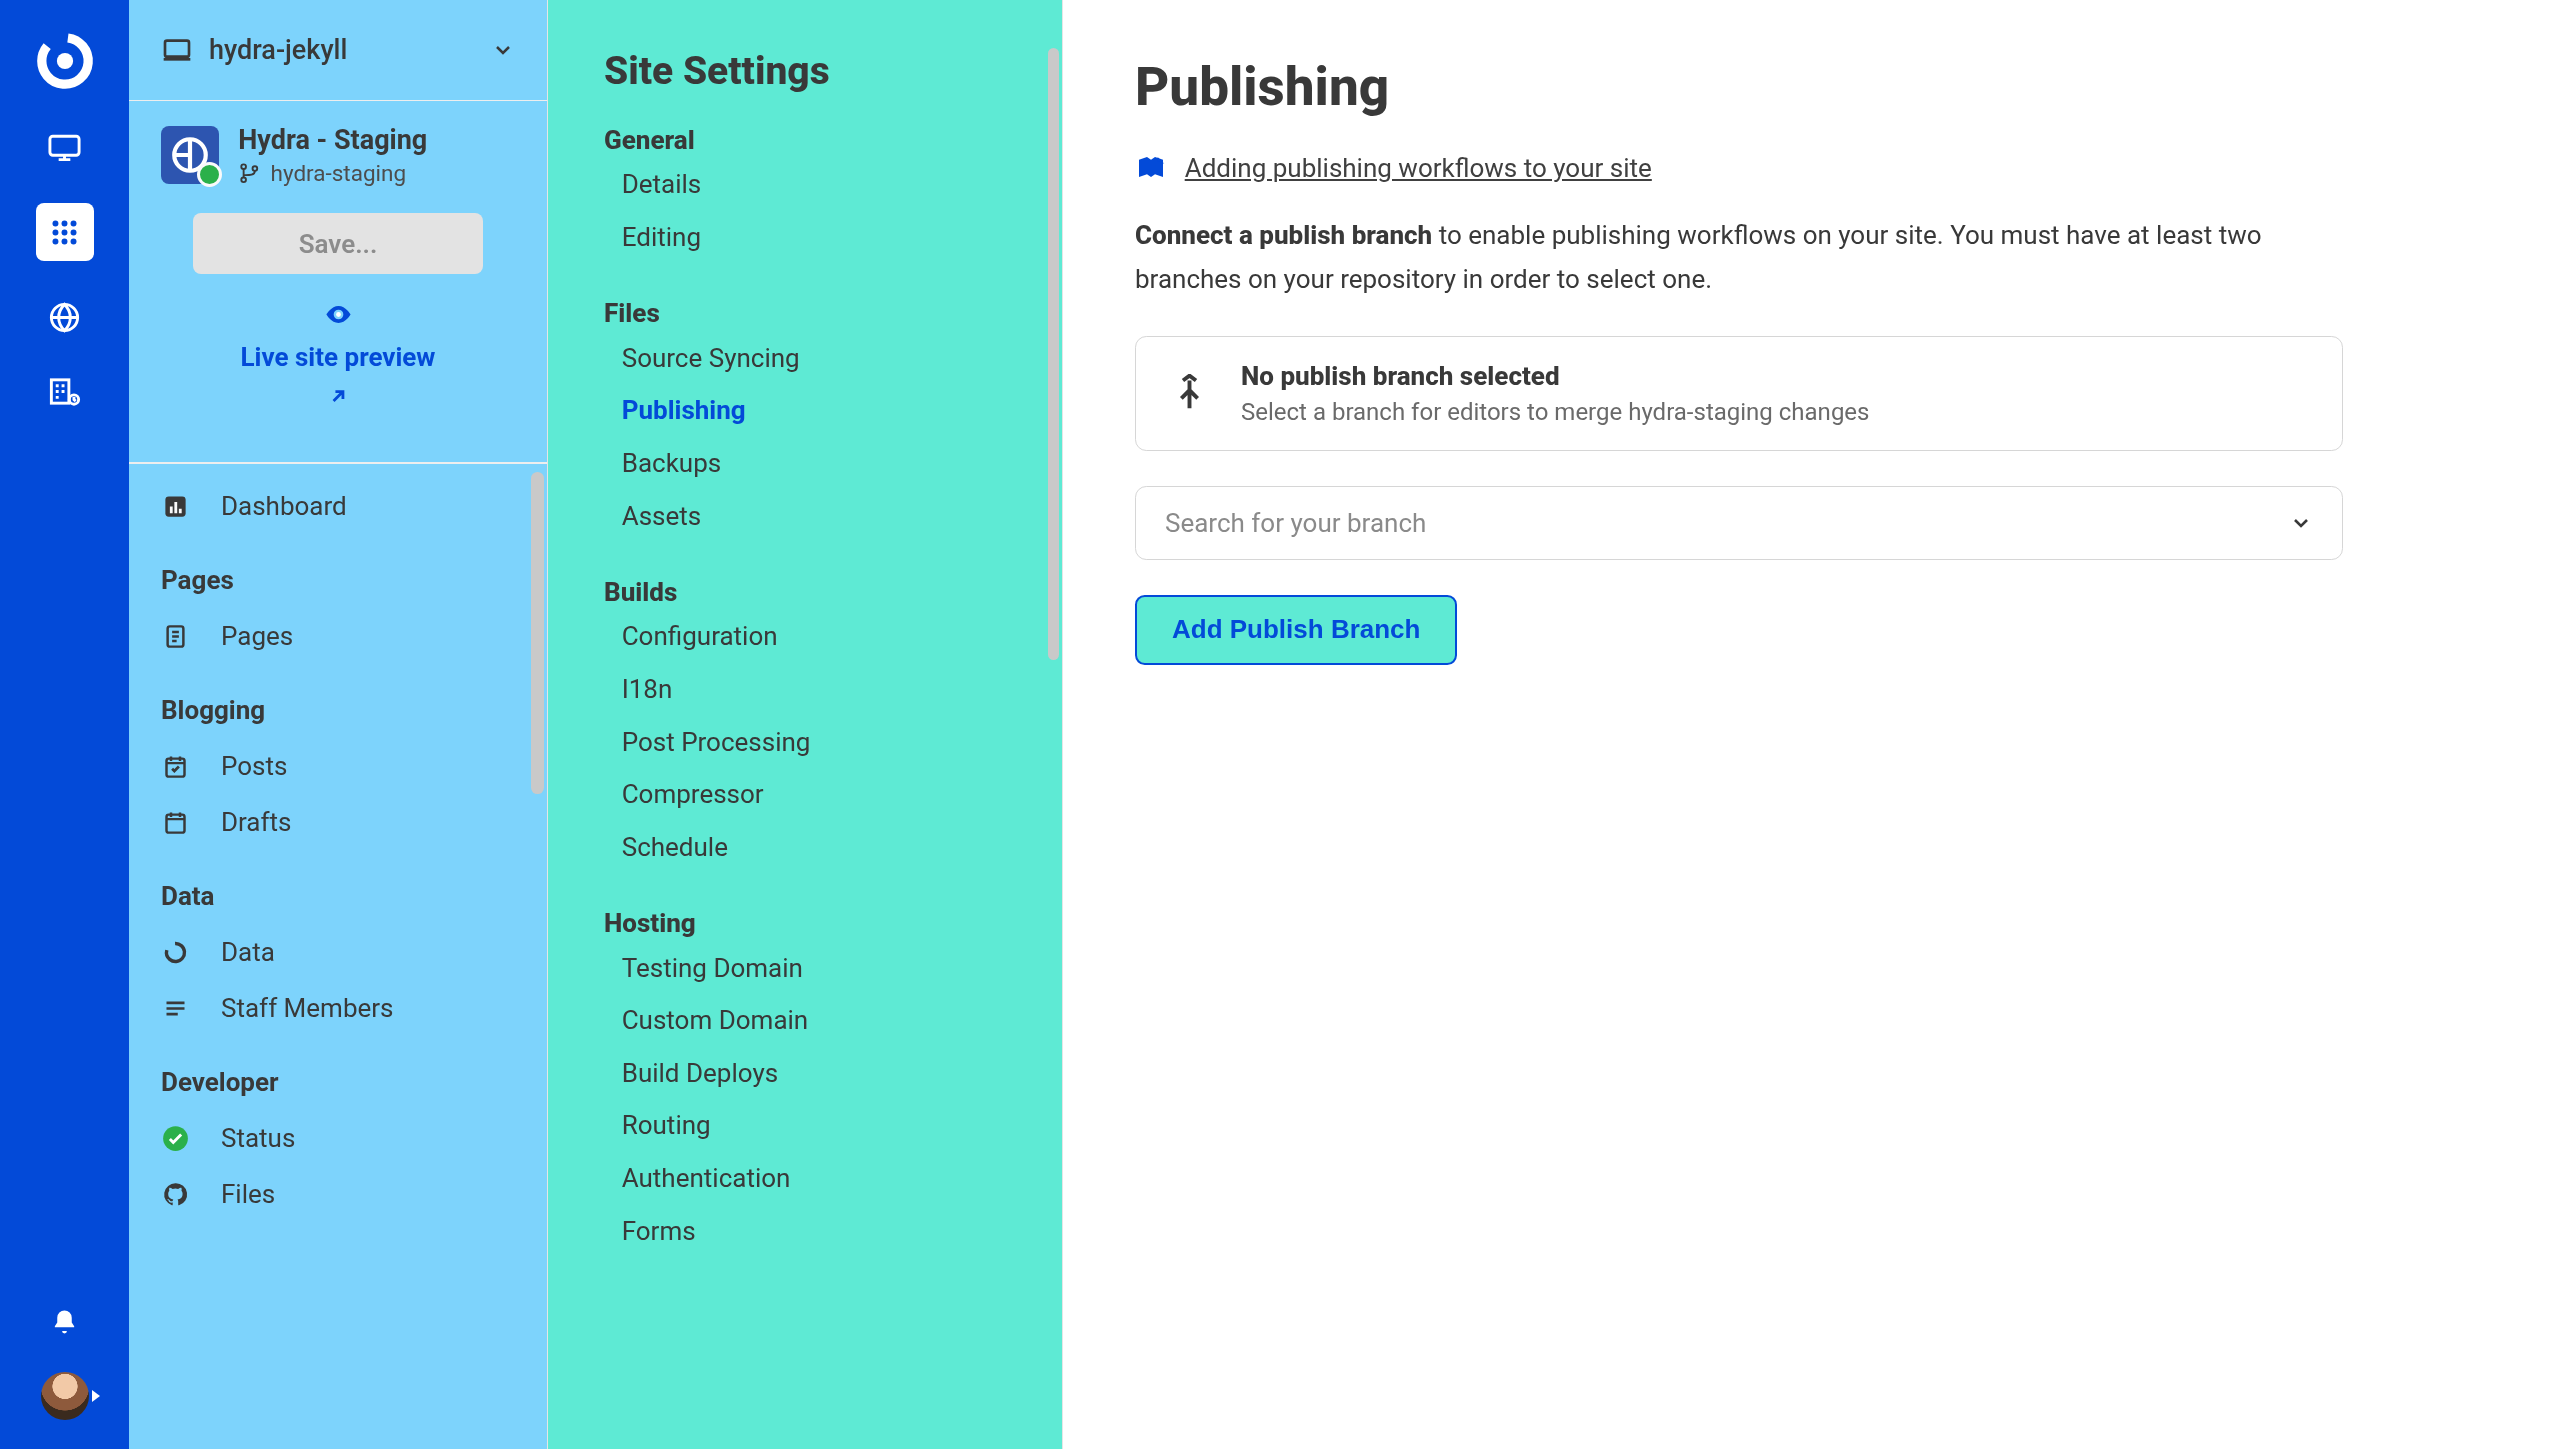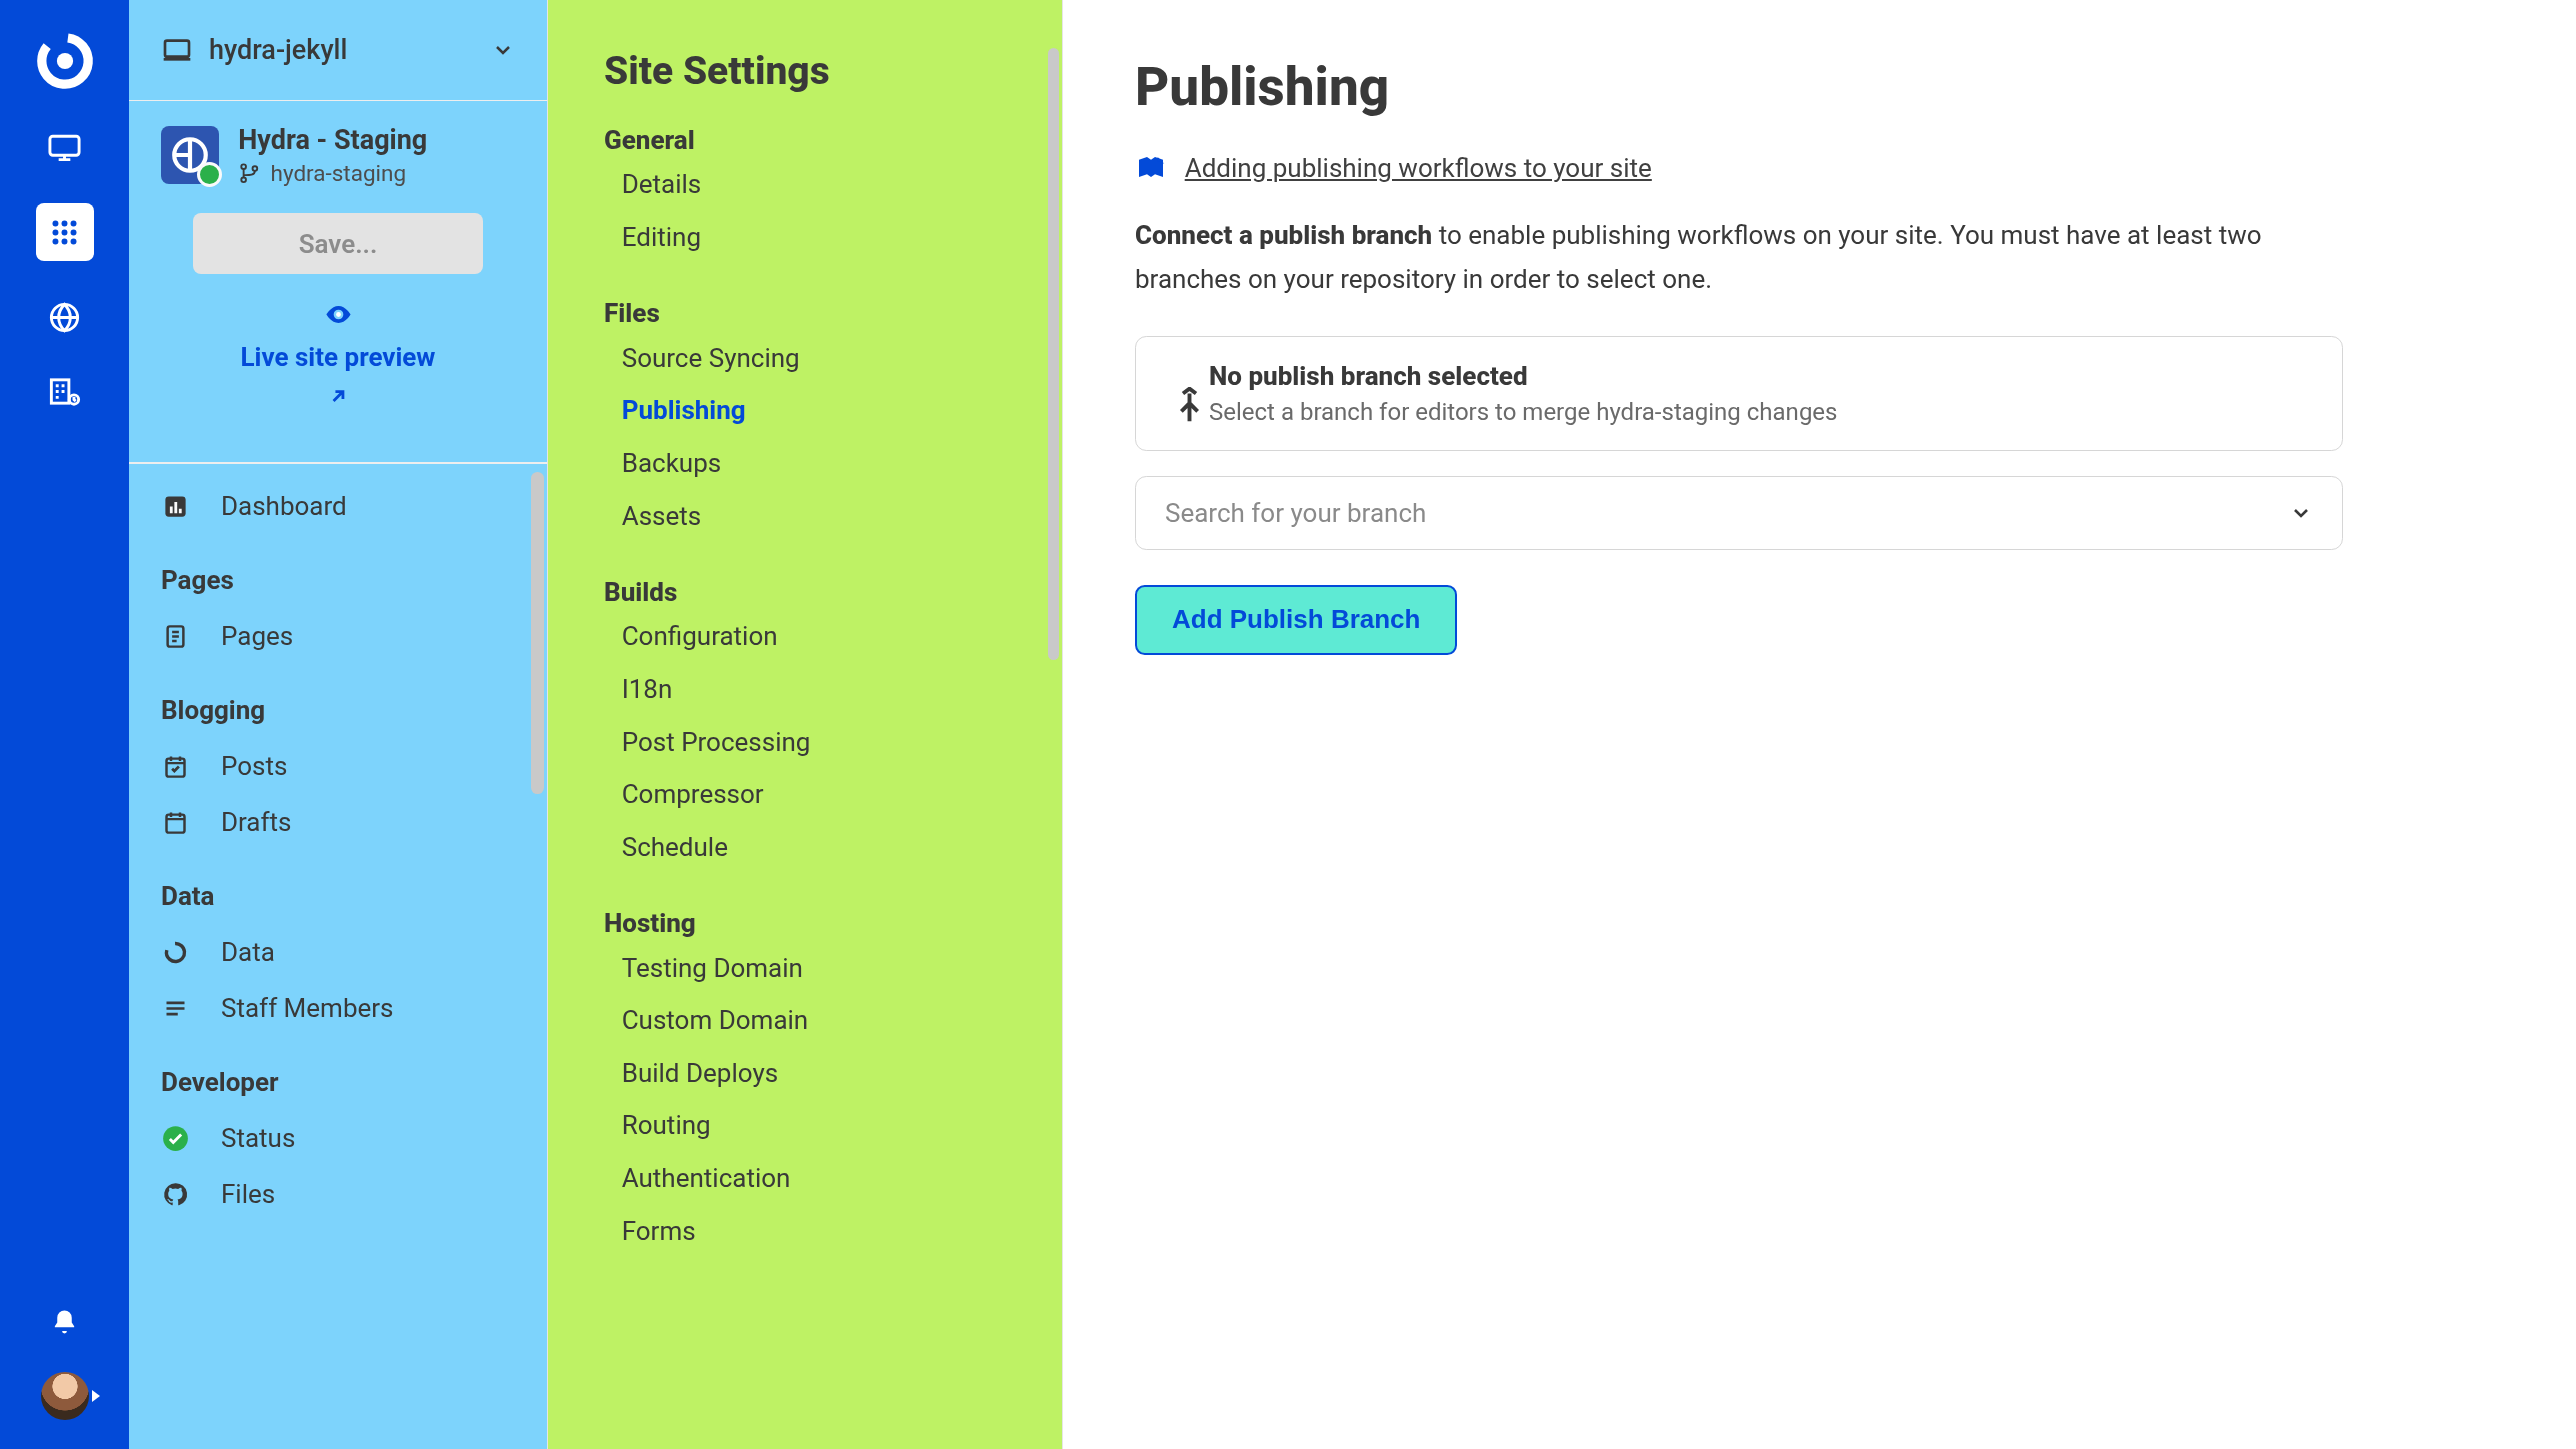--- a/index.html
+++ b/index.html
@@ -22,35 +22,35 @@
 .branch-row{ display:flex; align-items:center; gap:9.7px; margin-top:4.8px; color:#4d4d4d; font-size:22.5px; }
 .save-btn{ margin:27px 32px 0; height:61px; border-radius:8px; background:#e3e3e3; color:#8c8c8c; font-size:26px; font-weight:600; display:flex; align-items:center; justify-content:center; }
 .live-preview{ margin:26px 0 27px; display:flex; align-items:center; justify-content:center; gap:13px; color:#034ad8; font-weight:700; font-size:26px; cursor:pointer;flex-direction:column; }
 
 .site-nav{ padding:14.5px 0 32px; overflow-y:auto; border-top:0.8px solid #eee; flex:1; position:relative; }
 .site-nav::after{ content:''; position:absolute; right:3.2px; top:8px; width:13px; height:322px; background:#c9c9c9; border-radius:6.4px; }
 .nav-item, .nav-head{ display:flex; align-items:center; gap:31px; padding:13px 32px; font-size:26px; cursor:pointer; }
 .nav-head{ font-weight:700; cursor:default; padding-top:31px; }
 .nav-icon{ width:29px; height:29px; display:flex; align-items:center; justify-content:center; flex:none; }
 
-.settings-panel{ width:515px; background:#bef264; border-right:0.8px solid #e5e5e5; padding:48px 56px; flex:none; overflow-y:auto; position:relative; }
+.settings-panel{ width:515px; background:#5eead4; border-right:0.8px solid #e5e5e5; padding:48px 56px; flex:none; overflow-y:auto; position:relative; }
 .settings-panel::after{ content:''; position:absolute; right:3.2px; top:48px; width:11.3px; height:612px; background:#c9c9c9; border-radius:6.4px; }
 .settings-title{ font-size:39px; font-weight:800; margin-bottom:31px; }
 .set-group-h{ font-weight:800; font-size:26px; margin:35px 0 3.2px; }
 .set-group-h:first-of-type{ margin-top:0; }
 .set-link{ font-size:26px; padding:11.3px 0 11.3px 17.7px; color:#393939; cursor:pointer; }
 .set-link.active{ color:#034ad8; font-weight:700; }
 
 .main{ flex:1; padding:56px 72px; }
 .main h1{ font-size:53px; font-weight:800; margin-bottom:35px; }
 .doc-link{ display:flex; align-items:flex-start; gap:17.7px; color:#404040; font-size:26px; margin-bottom:28px; }
 .doc-link span{ text-decoration:underline; cursor:pointer; }
 .desc{ font-size:26px; line-height:1.7; margin-bottom:35px; max-width:1143px; }
 .desc b{ font-weight:800; }
-.info-card{ border:1.6px solid #d6d6d6; border-radius:11.3px; padding:24px 34px; display:flex; align-items:flex-end; max-width:1208px; margin-bottom:25px; }
+.info-card{ border:1.6px solid #d6d6d6; border-radius:11.3px; padding:24px 34px; display:flex; gap:32px; align-items:center; max-width:1208px; margin-bottom:35px; }
 .info-card .t{ font-weight:800; font-size:26px; margin-bottom:6.4px; }
 .info-card .s{ color:#6a6a6a; font-size:24px; }
 .branch-select{ border:1.6px solid #d6d6d6; border-radius:11.3px; height:74px; max-width:1208px; display:flex; align-items:center; justify-content:space-between; padding:0 29px; color:#8a8a8a; font-size:26px; margin-bottom:35px; cursor:pointer; }
 .add-btn{ border:2.4px solid #034ad8; color:#034ad8; font-weight:700; font-size:26px; padding:17.7px 35px; border-radius:9.7px; background:#5eead4; cursor:pointer; }
 
 svg{ display:block; }
 </style>
 </head>
 <body>
 

